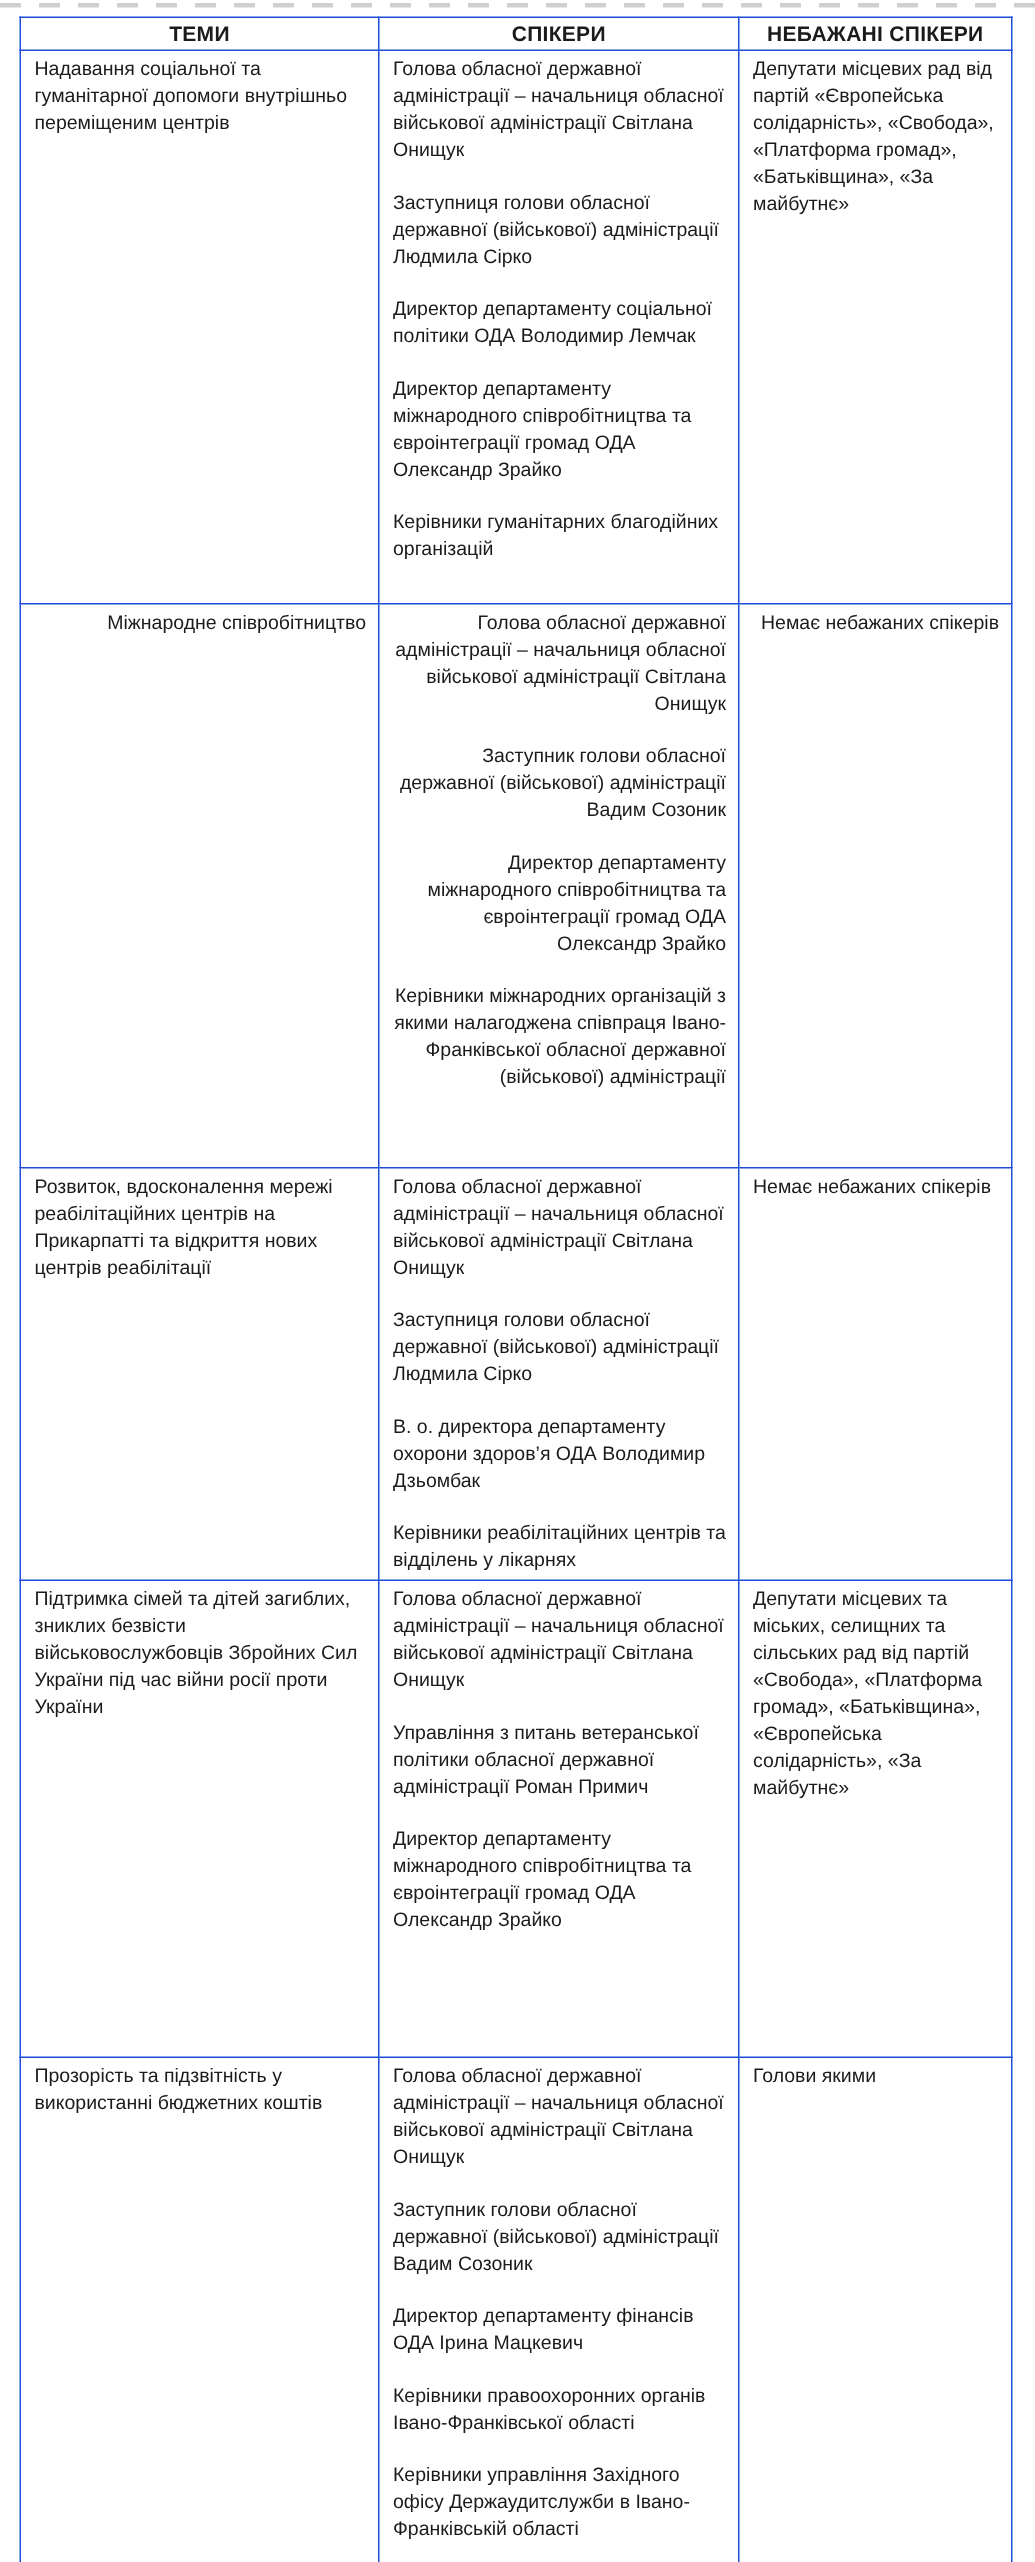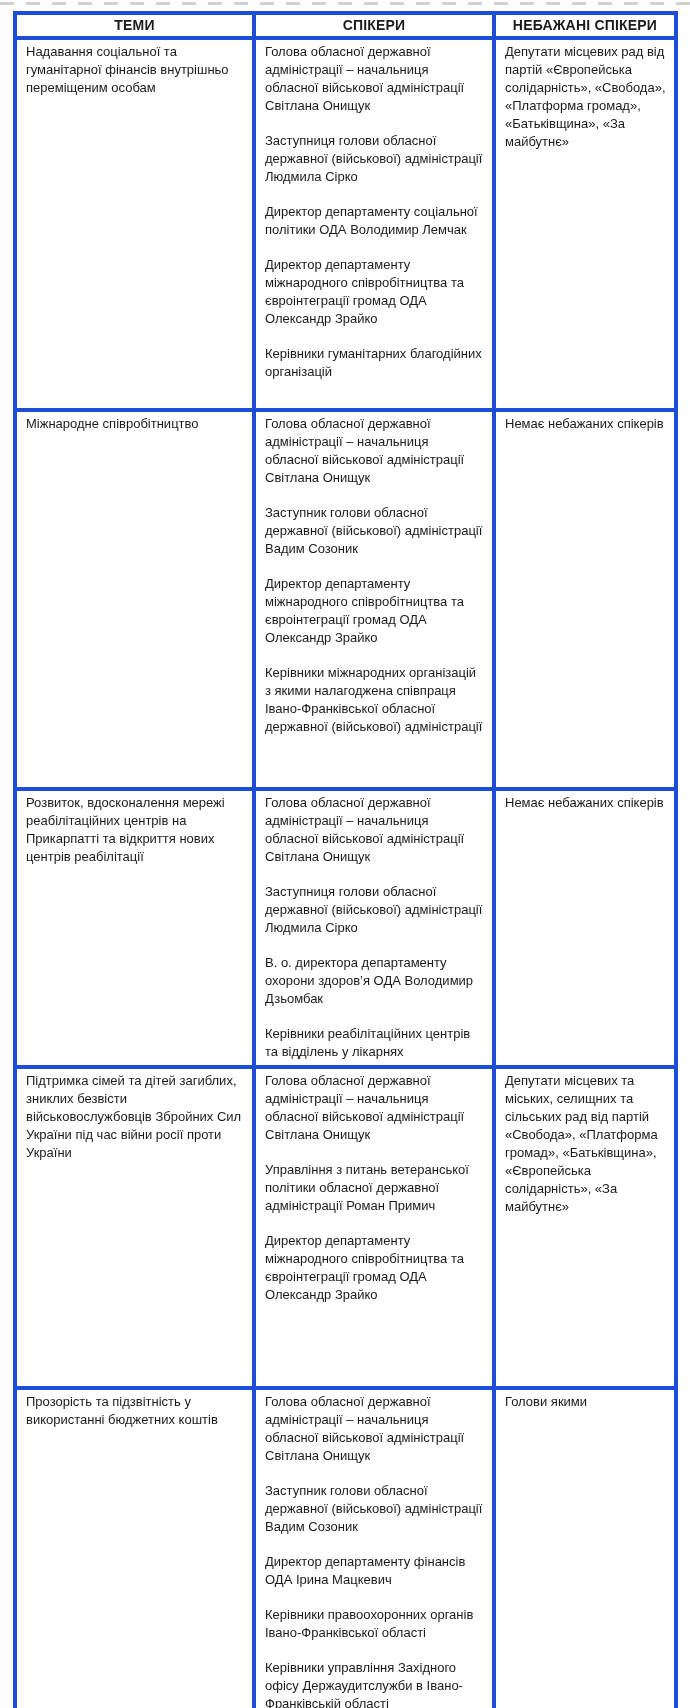--- a/index.html
+++ b/index.html
@@ -32,21 +32,21 @@
     left: 13px;
     top: 11px;
     width: 661px;
     border-collapse: collapse;
     table-layout: fixed;
   }
   .doc-table col.c-topic   { width: 239px; }
   .doc-table col.c-speak   { width: 240px; }
   .doc-table col.c-unwant  { width: 182px; }
   .doc-table th, .doc-table td {
-    border: 4px solid #1d4ed8;
+    border: 1px solid #1d4ed8;
     vertical-align: top;
     background: #ffffff;
   }
   .doc-table th {
     font-size: 14px;
     font-weight: bold;
     text-align: center;
     padding: 2px 4px 3px 4px;
     height: 16px;
     letter-spacing: 0.2px;
@@ -57,21 +57,21 @@
     padding: 3px 8px 4px 9px;
   }
   .doc-table td p {
     margin: 0 0 17px 0;
   }
   .doc-table td p:last-child {
     margin-bottom: 0;
   }
   
   tbody tr:nth-child(1) td { height: 361px; }
-  tbody tr:nth-child(2) td { height: 368px; }
+  tbody tr:nth-child(2) td { height: 368px; text-align: right; }
   tbody tr:nth-child(3) td { height: 253px; }
   tbody tr:nth-child(4) td { height: 310px; margin-left: 48px; }
   tbody tr:nth-child(5) td { height: 330px; }
 </style>
 </head>
 <body>
 
 <div class="scan-artifact"></div>
 
 <table class="doc-table">
@@ -83,21 +83,21 @@
   <thead>
     <tr>
       <th>ТЕМИ</th>
       <th>СПІКЕРИ</th>
       <th>НЕБАЖАНІ СПІКЕРИ</th>
     </tr>
   </thead>
   <tbody>
   <tr>
     <td>
-      <p>Надавання соціальної та гуманітарної фінансів внутрішньо переміщеним особам</p>
+      <p>Надавання соціальної та гуманітарної допомоги внутрішньо переміщеним центрів</p>
     </td>
     <td>
           <p>Голова обласної державної адміністрації – начальниця обласної військової адміністрації Світлана Онищук</p>
           <p>Заступниця голови обласної державної (військової) адміністрації Людмила Сірко</p>
           <p>Директор департаменту соціальної політики ОДА  Володимир Лемчак</p>
           <p>Директор департаменту міжнародного співробітництва та євроінтеграції громад ОДА Олександр Зрайко</p>
           <p>Керівники гуманітарних благодійних організацій</p>
         </td>
     <td>
       <p>Депутати місцевих рад від партій «Європейська солідарність», «Свобода», «Платформа громад», «Батьківщина», «За майбутнє»</p>

